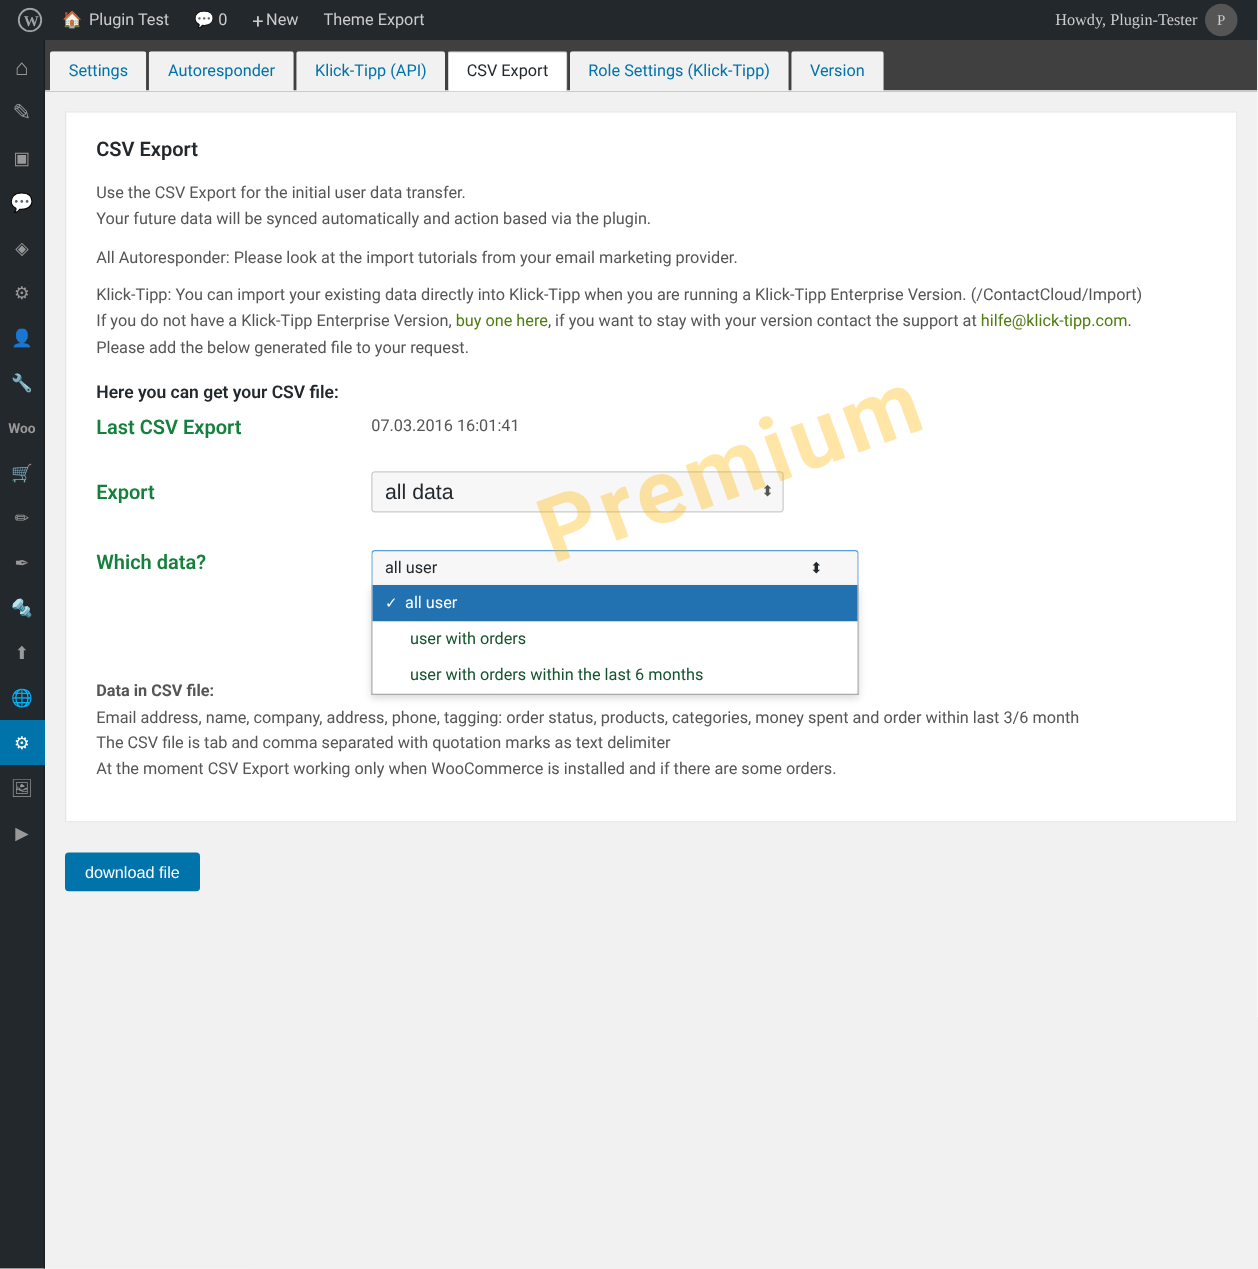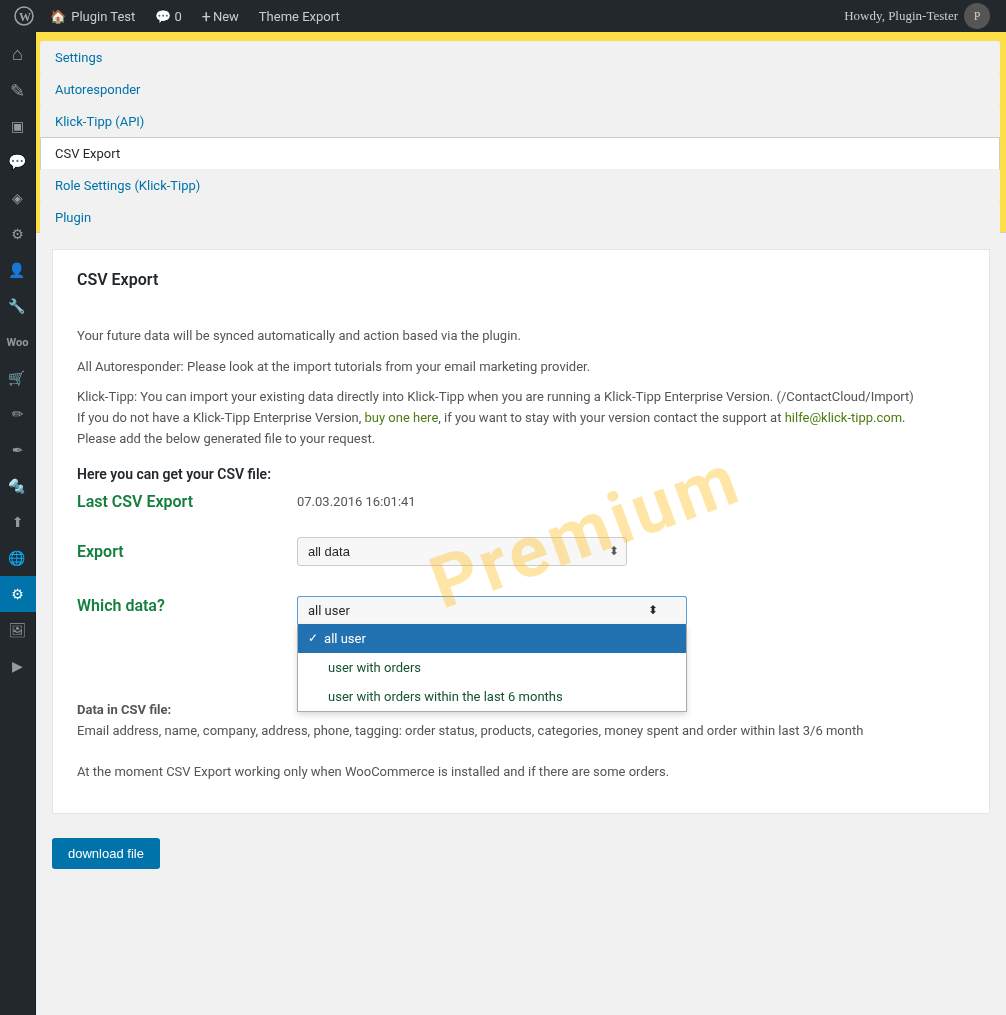--- a/index.html
+++ b/index.html
@@ -98,27 +98,26 @@
     #content-area {
       flex: 1;
       display: flex;
       flex-direction: column;
       overflow: hidden;
       background: #f1f1f1;
     }
 
     
     #tab-bar {
-      background: #fde047;
+      background: #404040;
       border-bottom: 1px solid #ccc;
       display: flex;
       flex-shrink: 0;
       padding: 0 4px;
       padding-top: 8px;
-      flex-direction: column;
     }
     .tab {
       padding: 8px 14px;
       font-size: 13px;
       cursor: pointer;
       border: 1px solid transparent;
       border-bottom: none;
       margin-right: 2px;
       background: #f1f1f1;
       color: #0073aa;
@@ -197,21 +196,21 @@
       position: relative;
       display: inline-block;
     }
     select.styled-select {
       appearance: none;
       -webkit-appearance: none;
       background: #f7f7f7;
       border: 1px solid #ccc;
       border-radius: 3px;
       padding: 6px 28px 6px 10px;
-      font-size: 13px;
+      font-size: 17px;
       color: #23282d;
       cursor: pointer;
       width: 330px;
       outline: none;
     }
     .select-arrow {
       position: absolute;
       right: 8px;
       top: 50%;
       transform: translateY(-50%);
@@ -354,32 +353,32 @@
   </div>
 
   <div id="content-area">
 
     <div id="tab-bar">
       <div class="tab">Settings</div>
       <div class="tab">Autoresponder</div>
       <div class="tab">Klick-Tipp (API)</div>
       <div class="tab active">CSV Export</div>
       <div class="tab">Role Settings (Klick-Tipp)</div>
-      <div class="tab">Plugin</div>
+      <div class="tab">Version</div>
     </div>
 
     <div id="page-content">
       <div class="card">
 
         <div class="premium-watermark">Premium</div>
 
         <div class="card-title">CSV Export</div>
 
         <div class="info-text">
-          <br>
+          <span>Use the CSV Export for the initial user data transfer.</span><br>
           <span>Your future data will be synced automatically and action based via the plugin.</span>
         </div>
 
         <div class="info-text">
           <span>All Autoresponder: Please look at the import tutorials from your email marketing provider.</span>
         </div>
 
         <div class="info-text">
           <span>Klick-Tipp: You can import your existing data directly into Klick-Tipp when you are running a Klick-Tipp Enterprise Version. (/ContactCloud/Import)</span><br>
           <span>If you do not have a Klick-Tipp Enterprise Version, </span><a href="#">buy one here</a><span>, if you want to stay with your version contact the support at </span><a href="mailto:hilfe@klick-tipp.com">hilfe@klick-tipp.com</a>.<br>
@@ -430,21 +429,21 @@
               </div>
             </div>
           </div>
         </div>
 
         <div style="height: 60px;"></div>
 
         <div class="info-text">
           <strong>Data in CSV file:</strong><br>
           <span>Email address, name, company, address, phone, tagging: order status, products, categories, money spent and order within last 3/6 month</span><br>
-          <br>
+          <span>The CSV file is tab and comma separated with quotation marks as text delimiter</span><br>
           <span>At the moment CSV Export working only when WooCommerce is installed and if there are some orders.</span>
         </div>
 
       </div>
 
       
       <button class="download-btn">download file</button>
 
     </div>
   </div>

